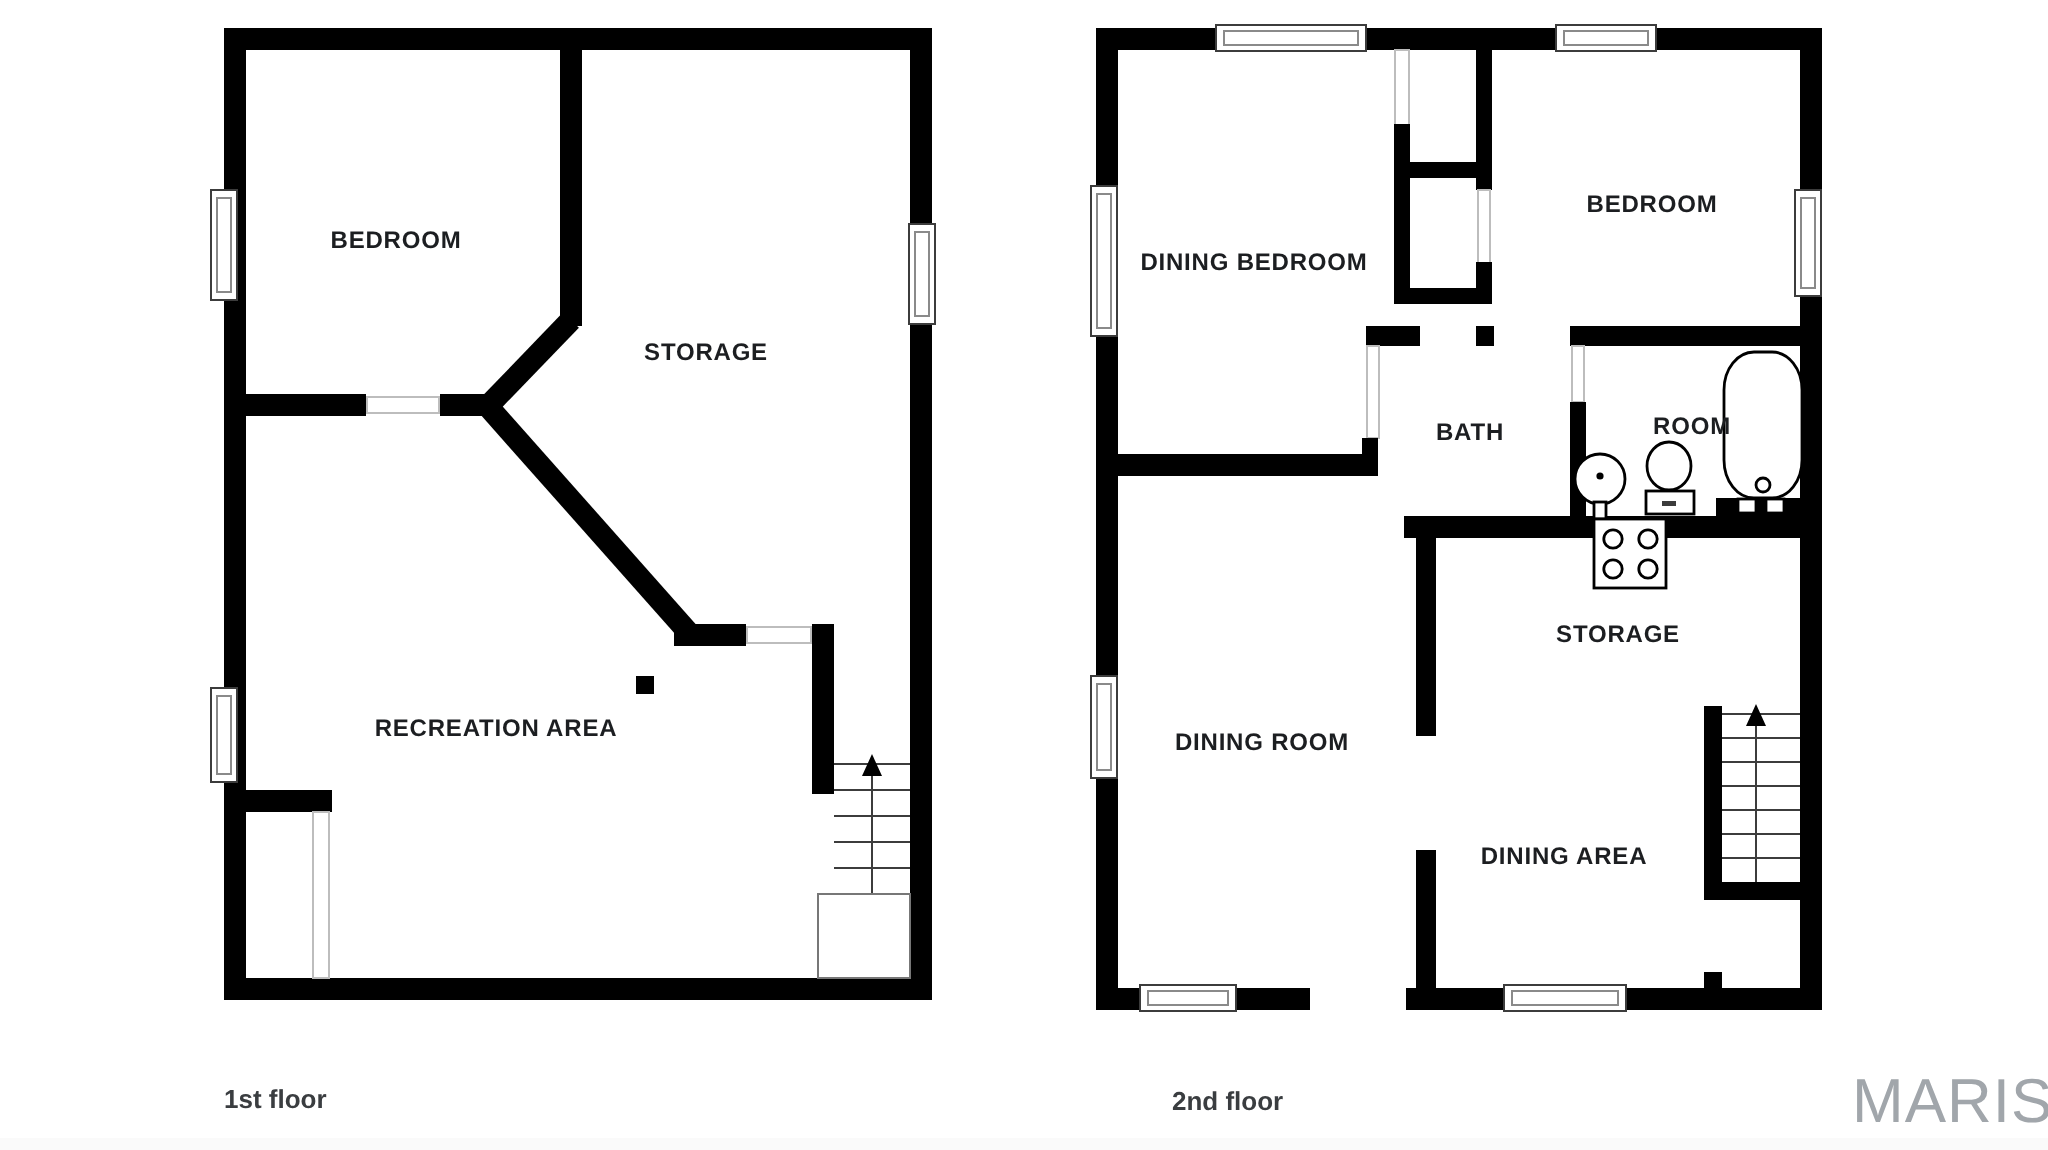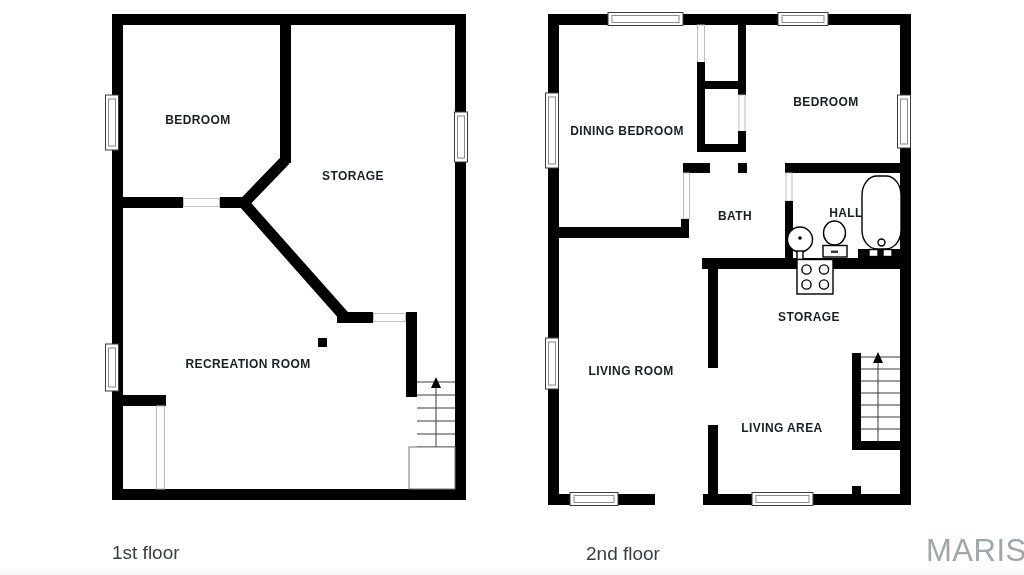--- a/index.html
+++ b/index.html
@@ -15,22 +15,22 @@
     position:absolute;
     transform:translate(-50%,-50%);
     font-size:12px;
     font-weight:700;
     letter-spacing:.4px;
     color:var(--label,#1c1e21);
     white-space:nowrap;
   }
   .floor-caption{
     position:absolute;
-    font-size:19px;
-    font-weight:400;
+    font-size:13px;
+    font-weight:700;
     color:var(--caption,#3a3d40);
     white-space:nowrap;
   }
   .watermark{
     position:absolute;
     left:926px;top:533px;
     font-size:31px;
     font-weight:400;
     letter-spacing:.5px;
     color:var(--watermark,#a1a6ab);
@@ -214,29 +214,29 @@
         <g>
             <rect class="win-outer" x="752" y="492.5" width="61" height="13"></rect>
             <rect class="win-inner" x="756" y="495.5" width="53" height="7"></rect>
           </g>
       </g>
     </g>
   </svg>
 
   <div class="room-label" style="left:198px;top:120px">BEDROOM</div>
   <div class="room-label" style="left:353px;top:176px">STORAGE</div>
-  <div class="room-label" style="left:248px;top:364px">RECREATION ROOM</div>
+  <div class="room-label" style="left:248px;top:364px">RECREATION AREA</div>
 
   <div class="room-label" style="left:627px;top:131px">DINING BEDROOM</div>
   <div class="room-label" style="left:826px;top:102px">BEDROOM</div>
   <div class="room-label" style="left:735px;top:216px">BATH</div>
-  <div class="room-label" style="left:846px;top:213px">HALL</div>
+  <div class="room-label" style="left:846px;top:213px">ROOM</div>
   <div class="room-label" style="left:809px;top:317px">STORAGE</div>
-  <div class="room-label" style="left:631px;top:371px">LIVING ROOM</div>
-  <div class="room-label" style="left:782px;top:428px">LIVING AREA</div>
+  <div class="room-label" style="left:631px;top:371px">DINING ROOM</div>
+  <div class="room-label" style="left:782px;top:428px">DINING AREA</div>
 
   <div class="floor-caption" style="left:112px;top:542px">1st floor</div>
   <div class="floor-caption" style="left:586px;top:543px">2nd floor</div>
 
   <div class="watermark">MARIS</div>
 
   <div class="bottom-strip"></div>
 </div>
 
 </body></html>

